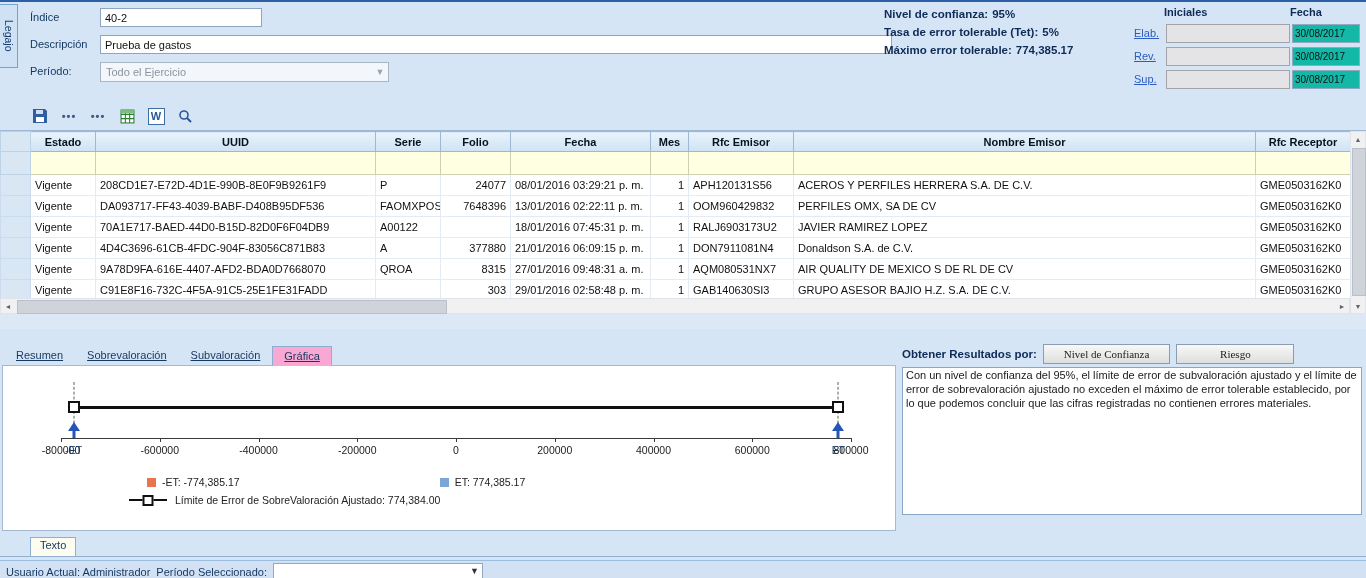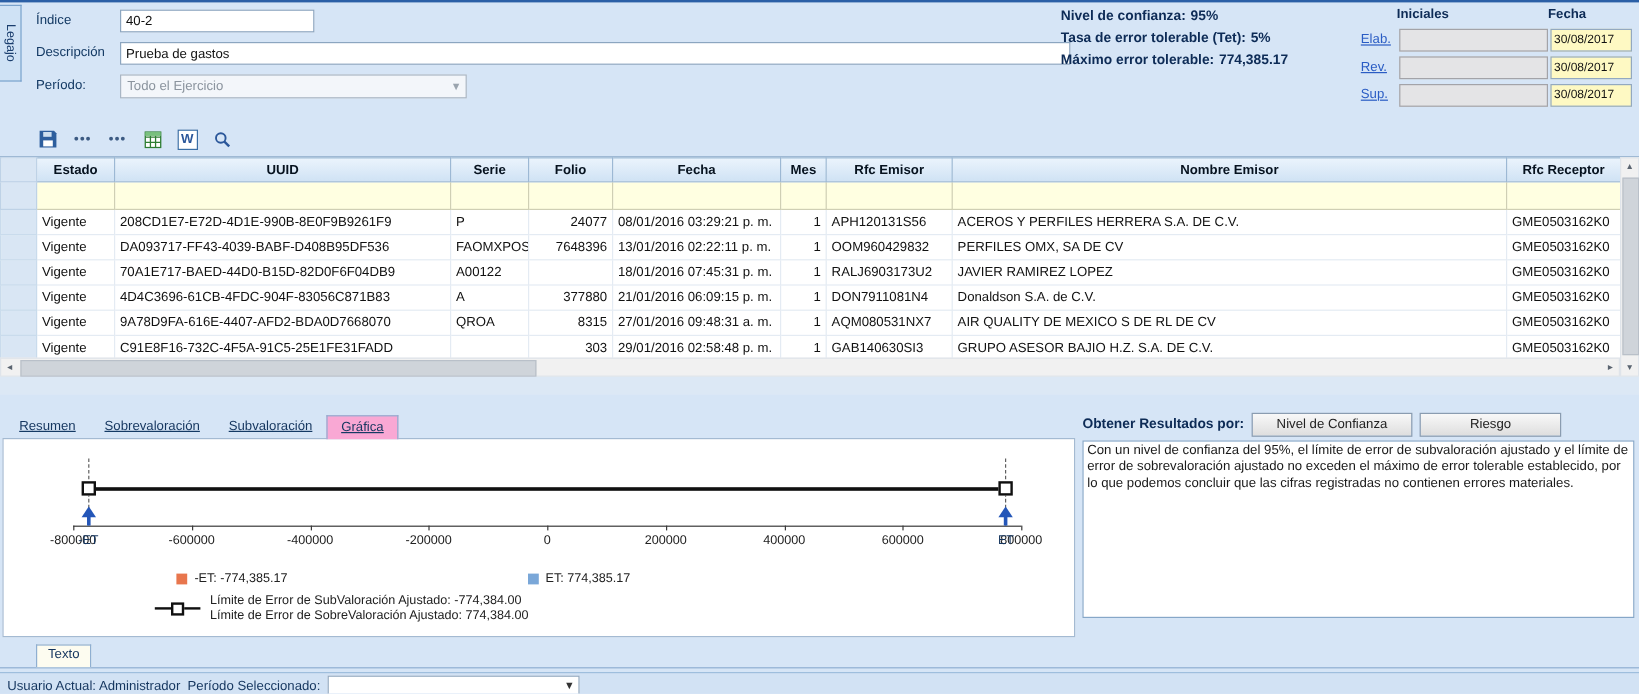--- a/index.html
+++ b/index.html
@@ -17,21 +17,21 @@
           padding:0 4px;color:#111;box-sizing:content-box;}
   .combo{position:absolute;height:18px;border:1px solid #a9b6c4;background:#f3f6fa;display:flex;align-items:center;}
   .combo .ctext{flex:1;padding-left:5px;color:#8b949e;}
   .combo .carrow{width:16px;text-align:center;color:#9aa4ae;font-size:9px;}
   .stats{position:absolute;left:884px;top:6px;}
   .stat{height:18px;font-weight:bold;color:#0d2b56;font-size:11.5px;white-space:nowrap;}
   .stat .sv{margin-left:4px;color:#0d2b56;}
   .colhead{position:absolute;top:4px;font-weight:bold;color:#0d2b56;text-align:left;}
   .slink{position:absolute;color:#2a5cc4;text-decoration:underline;cursor:pointer;}
   .inibox{position:absolute;width:122px;height:17px;background:#e4e4e6;border:1px solid #a3a3a8;}
-  .datecombo{position:absolute;width:66px;height:17px;background:#fef9c3;border:1px solid #93a9c0;display:flex;align-items:center;gap:43px;}
+  .datecombo{position:absolute;width:66px;height:17px;background:#14b8a6;border:1px solid #93a9c0;display:flex;align-items:center;gap:43px;}
   .datecombo .dtext{flex:1;font-size:10px;color:#111;padding-left:2px;white-space:nowrap;}
   .datecombo .carrow{width:13px;text-align:center;color:#444;font-size:8px;}
 
   
   .toolbar{height:28px;display:flex;align-items:center;padding-left:30px;gap:9px;}
   .tbtn{width:20px;height:20px;display:flex;align-items:center;justify-content:center;cursor:pointer;}
   .dots{color:#3c5a82;font-size:11px;font-weight:bold;letter-spacing:1px;}
   .wicon{width:15px;height:15px;border:1px solid #3a6ea5;background:#fff;color:#2b579a;font-weight:bold;
          font-size:11px;display:flex;align-items:center;justify-content:center;}
 
@@ -79,21 +79,21 @@
   .lg2sw{margin-left:200px;}
   .legend2{position:absolute;left:126px;top:128px;display:flex;align-items:center;gap:8px;}
   .lm{position:relative;width:38px;height:12px;}
   .lm .lm-line{position:absolute;left:0;right:0;top:5px;height:2px;background:#101010;}
   .lm .lm-sq{position:absolute;left:50%;top:1px;transform:translateX(-50%);width:7px;height:7px;background:#fff;border:2px solid #101010;}
   .lg2text{font-size:10.5px;color:#222;line-height:1.2;}
   .right-col{flex:1;}
   .results-head{display:flex;align-items:center;gap:6px;height:22px;}
   .rtitle{font-weight:bold;color:#0d2b56;font-size:11.5px;white-space:nowrap;}
   .rbtn{height:20px;min-width:118px;padding:0 20px;background:linear-gradient(#f8f8f8,#dedede);
-        border:1px solid #8a9cb0;font-size:11px;color:#222;display:flex;align-items:center;justify-content:center;cursor:pointer;box-sizing:border-box;}
+        border:1px solid #8a9cb0;font-size:11px;color:#222;display:flex;align-items:center;justify-content:center;cursor:pointer;box-sizing:border-box;font-family:Liberation Serif, serif;}
   .results-text{margin-top:2px;height:148px;background:#fff;border:1px solid #86a7c8;padding:1px 3px;
                 font-size:11px;line-height:1.25;color:#1a1a1a;box-sizing:border-box;}
 
   
   .texto-strip{height:22px;margin-top:3px;border-bottom:1px solid #8fafd1;display:flex;align-items:flex-end;padding-left:30px;}
   .texto-tab{height:17px;padding:1px 9px 0;background:#fdfcf0;border:1px solid #8fafd1;border-bottom:none;
              font-size:11px;color:#15365f;cursor:pointer;}
   .statusbar{height:22px;margin-top:3px;border-top:1px solid #9ebedd;background:#d2e2f4;display:flex;
              align-items:center;padding-left:6px;gap:6px;color:#15365f;}
   .scombo{width:208px;height:17px;background:#fff;border:1px solid #93a9c0;position:relative;cursor:pointer;}
@@ -377,21 +377,20 @@
         <span>-ET: -774,385.17</span>
         <span class="sw lg2sw" style="background: rgb(122, 167, 216);"></span>
         <span>ET: 774,385.17</span>
       </div>
       <div class="legend2">
         <span class="lm">
             <span class="lm-line"></span>
             <span class="lm-sq"></span>
           </span>
         <span class="lg2text">
-          <div>Límite de Error de SubValoración Ajustado: -774,384.00</div>
           <div>Límite de Error de SobreValoración Ajustado: 774,384.00</div>
         </span>
       </div>
     </div>
   </div>
 
   <div class="right-col">
     <div class="results-head">
       <span class="rtitle">Obtener Resultados por:</span>
       <div class="rbtn">Nivel de Confianza</div>

